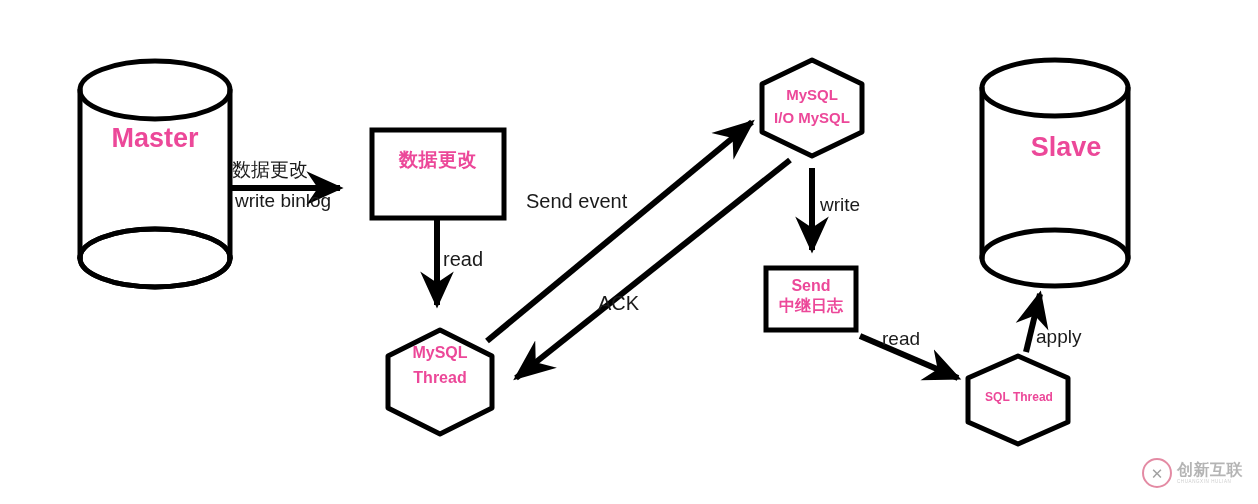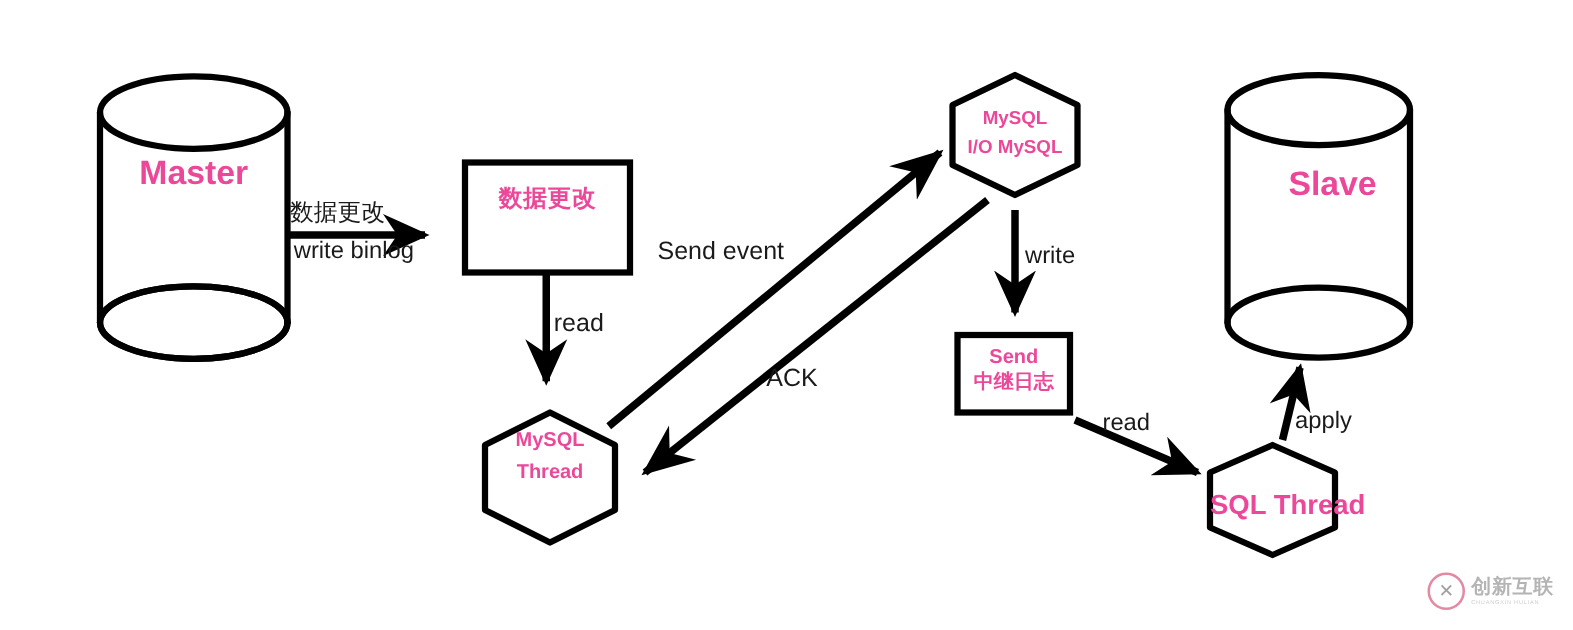--- a/index.html
+++ b/index.html
@@ -40,27 +40,27 @@
     text-align: center;
     white-space: nowrap;
   }
   .lbl-master   { left: 80px;  top: 122px; width: 150px; font-size: 27px; }
   .lbl-slave    { left: 980px; top: 131px; width: 172px; font-size: 27px; }
   .lbl-binlog   { left: 372px; top: 148px; width: 132px; font-size: 19px; }
   .lbl-binlog .line2 { letter-spacing: 0.5px; }
   .lbl-relay    { left: 766px; top: 276px; width: 90px;  font-size: 16px; }
   .lbl-dump     { left: 388px; top: 341px; width: 104px; font-size: 16px; line-height: 1.55; }
   .lbl-io       { left: 762px; top: 84px;  width: 100px; font-size: 15px; line-height: 1.5; }
-  .lbl-sql      { left: 968px; top: 390px; width: 102px; font-size: 22px; }
+  .lbl-sql      { left: 968px; top: 390px; width: 102px; font-size: 12px; }
 
   .lbl-datachange { left: 232px; top: 157px; width: 118px; font-size: 19px; text-align: left; }
   .lbl-writebinlog{ left: 235px; top: 190px; width: 126px; font-size: 19px; text-align: left; }
   .lbl-read1    { left: 443px; top: 248px; font-size: 20px; text-align: left; }
   .lbl-sendevent{ left: 526px; top: 190px; font-size: 20px; text-align: left; }
-  .lbl-ack      { left: 613px; top: 292px; font-size: 20px; text-align: right; }
+  .lbl-ack      { left: 598px; top: 292px; font-size: 20px; text-align: right; }
   .lbl-write2   { left: 820px; top: 194px; font-size: 19px; text-align: left; }
   .lbl-read2    { left: 882px; top: 328px; font-size: 19px; text-align: left; }
   .lbl-apply    { left: 1036px; top: 326px; font-size: 19px; text-align: center; }
 
   #watermark {
     position: absolute;
     right: 4px;
     bottom: 6px;
     width: 112px;
     height: 40px;

